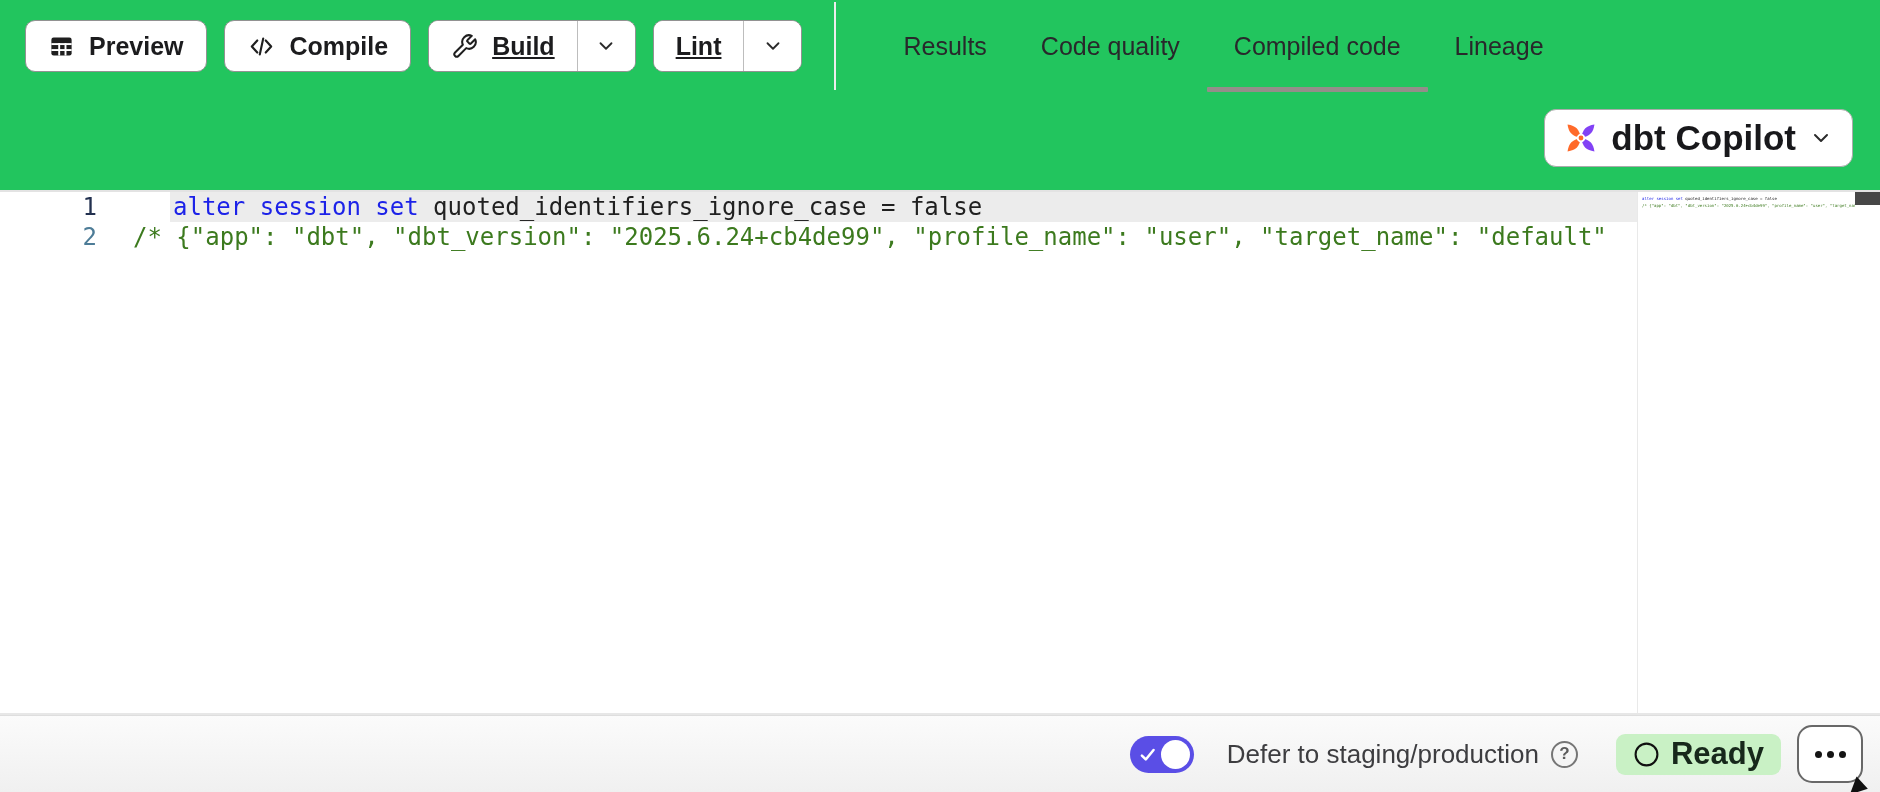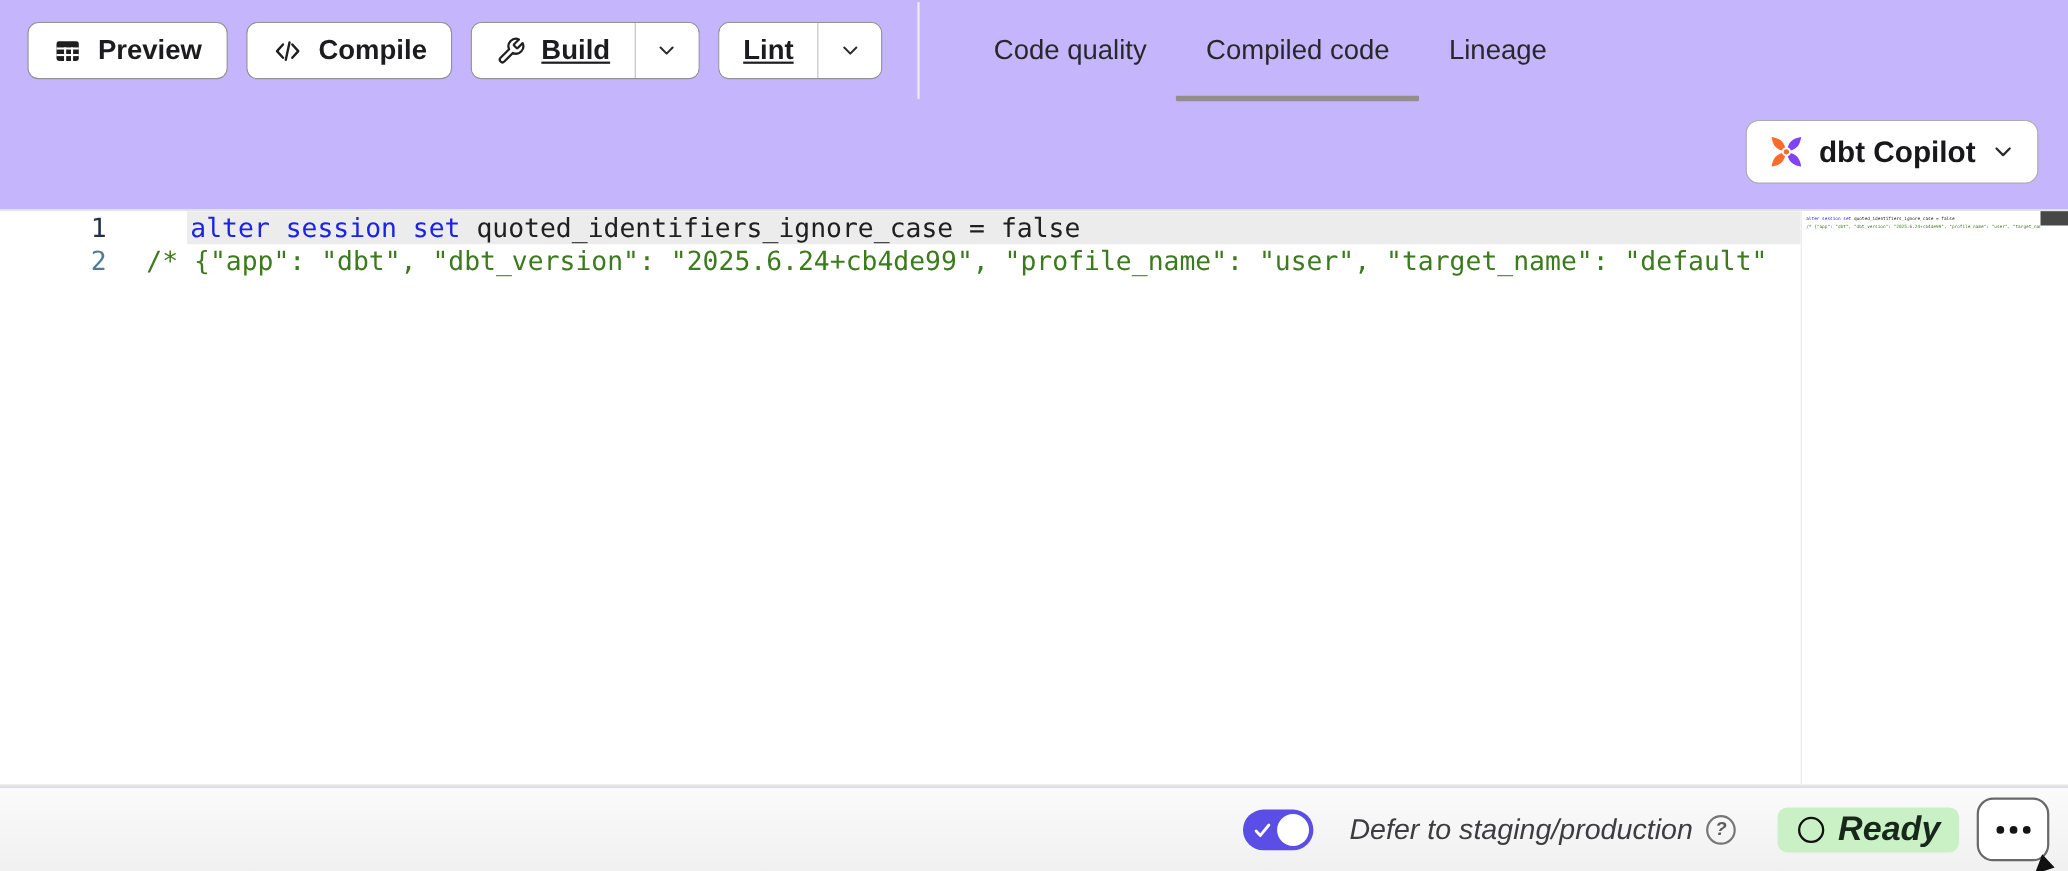--- a/index.html
+++ b/index.html
@@ -10,21 +10,21 @@
     --active-tab-underline:#948e8a;
     --copilot-orange:#ff6a2a;
     --copilot-purple:#8242f5;
     --gutter-active:#22304f;
     --gutter-inactive:#4d7c97;
     --active-line-bg:#ececec;
   }
   *{margin:0;padding:0;box-sizing:border-box;}
   html,body{width:1880px;height:792px;background:#fff;overflow:hidden;
     font-family:"Liberation Sans",sans-serif;color:#1c1c1e;}
-  .app{position:relative;width:1880px;height:792px;background:#c4b5fd;}
+  .app{position:relative;width:1880px;height:792px;background:#22c55e;}
 
   
   .topbar{position:absolute;top:0;left:0;right:0;height:92px;display:flex;align-items:center;}
   .btn-row{display:flex;align-items:center;gap:17px;margin-left:25px;}
   .btn,.split{height:52px;border:1.7px solid #929292;border-radius:10px;background:#fff;}
   .btn{display:inline-flex;align-items:center;gap:14px;padding:0 22px;
     font-family:"Liberation Sans",sans-serif;font-size:25px;font-weight:600;color:#1c1c1e;cursor:pointer;}
   .split{display:inline-flex;align-items:stretch;overflow:hidden;padding:0;text-decoration:underline;}
   .split-main{display:inline-flex;align-items:center;gap:14px;padding:0 22px;border:none;background:#fff;
     font-family:"Liberation Sans",sans-serif;font-size:25px;font-weight:600;color:#1c1c1e;cursor:pointer;}
@@ -35,21 +35,21 @@
 
   .tabs{display:flex;align-items:stretch;height:92px;margin-left:40px;}
   .tab{display:flex;align-items:center;padding:0 27px;font-size:25px;color:#28282b;
     cursor:pointer;position:relative;white-space:nowrap;}
   .tab.active::after{content:"";position:absolute;left:0;right:0;bottom:0;height:5px;
     background:var(--active-tab-underline);border-radius:1px;}
 
   
   .copilot{position:absolute;top:109px;right:27px;height:58px;display:flex;align-items:center;gap:13px;
     padding:0 19px;border:1.7px solid #ababab;border-radius:12px;background:#fff;cursor:pointer;
-    font-family:"Liberation Sans",sans-serif;font-size:27px;font-weight:700;color:#18181b;}
+    font-family:"Liberation Sans",sans-serif;font-size:35px;font-weight:700;color:#18181b;}
 
   
   .editor{position:absolute;left:0;right:0;top:190px;bottom:77px;background:#fff;
     border-top:2px solid #e3e3e3;border-bottom:2px solid #e7e7e7;}
   .code-area{position:absolute;left:0;top:0;right:243px;bottom:0;overflow:hidden;
     font-family:"DejaVu Sans Mono",monospace;font-size:24px;line-height:30px;}
   .code-line{display:flex;height:30px;white-space:pre;}
   .ln{flex:0 0 130px;padding-right:33px;text-align:right;color:var(--gutter-inactive);}
   .code-line.active .ln{color:var(--gutter-active);}
   .code{flex:1 0 auto;padding-left:3px;min-width:100%;color:#202020;}
@@ -63,21 +63,21 @@
   .mini-line{font-family:"DejaVu Sans Mono",monospace;font-size:4px;line-height:5px;
     white-space:pre;margin:2px 0 0 4px;}
   .mini-line:first-child{margin-top:4px;}
 
   .scrolltrack{position:absolute;top:0;right:0;width:25px;bottom:0;background:#fff;}
   .thumb{width:100%;height:13px;background:#474747;}
 
   
   .statusbar{position:absolute;left:0;right:0;bottom:0;height:77px;
     background:linear-gradient(180deg,#fbfbfb,#f0f0f0);border-top:1px solid #dedede;
-    display:flex;align-items:center;justify-content:flex-end;padding-right:17px;font-style:italic;}
+    display:flex;align-items:center;justify-content:flex-end;padding-right:17px;}
   .toggle{position:relative;width:64px;height:37px;border-radius:19px;background:#c9c9c9;cursor:pointer;
     flex:0 0 auto;}
   .toggle.on{background:var(--accent-purple);}
   .toggle .check{position:absolute;left:8px;top:9px;}
   .toggle .knob{position:absolute;top:4px;right:4px;width:29px;height:29px;border-radius:50%;background:#fff;}
   .defer-label{margin-left:33px;font-size:26px;color:#3d3d40;}
   .help{margin-left:12px;width:27px;height:27px;border:2px solid #767676;border-radius:50%;
     display:inline-flex;align-items:center;justify-content:center;
     font-size:17px;font-weight:700;color:#5c5c5c;cursor:pointer;}
   .ready{margin-left:38px;height:41px;display:flex;align-items:center;gap:11px;padding:0 17px;
@@ -151,20 +151,21 @@
                 <path d="m6 9 6 6 6-6"></path>
               </svg>
           </span>
         </button>
       </div>
     </div>
 
     <div class="vdiv"></div>
 
     <div class="tabs">
+      <div class="tab">Results</div>
       <div class="tab">Code quality</div>
       <div class="tab active">Compiled code</div>
       <div class="tab">Lineage</div>
     </div>
   </div>
 
   <button class="copilot">
     <span class="icon">
       <svg width="34" height="34" viewBox="0 0 24 24">
         <path d="M2.5 2.5 C8.5 3.5 10.5 5.5 12 12 C5.5 10.5 3.5 8.5 2.5 2.5 Z" fill="#ff6a2a"></path>

